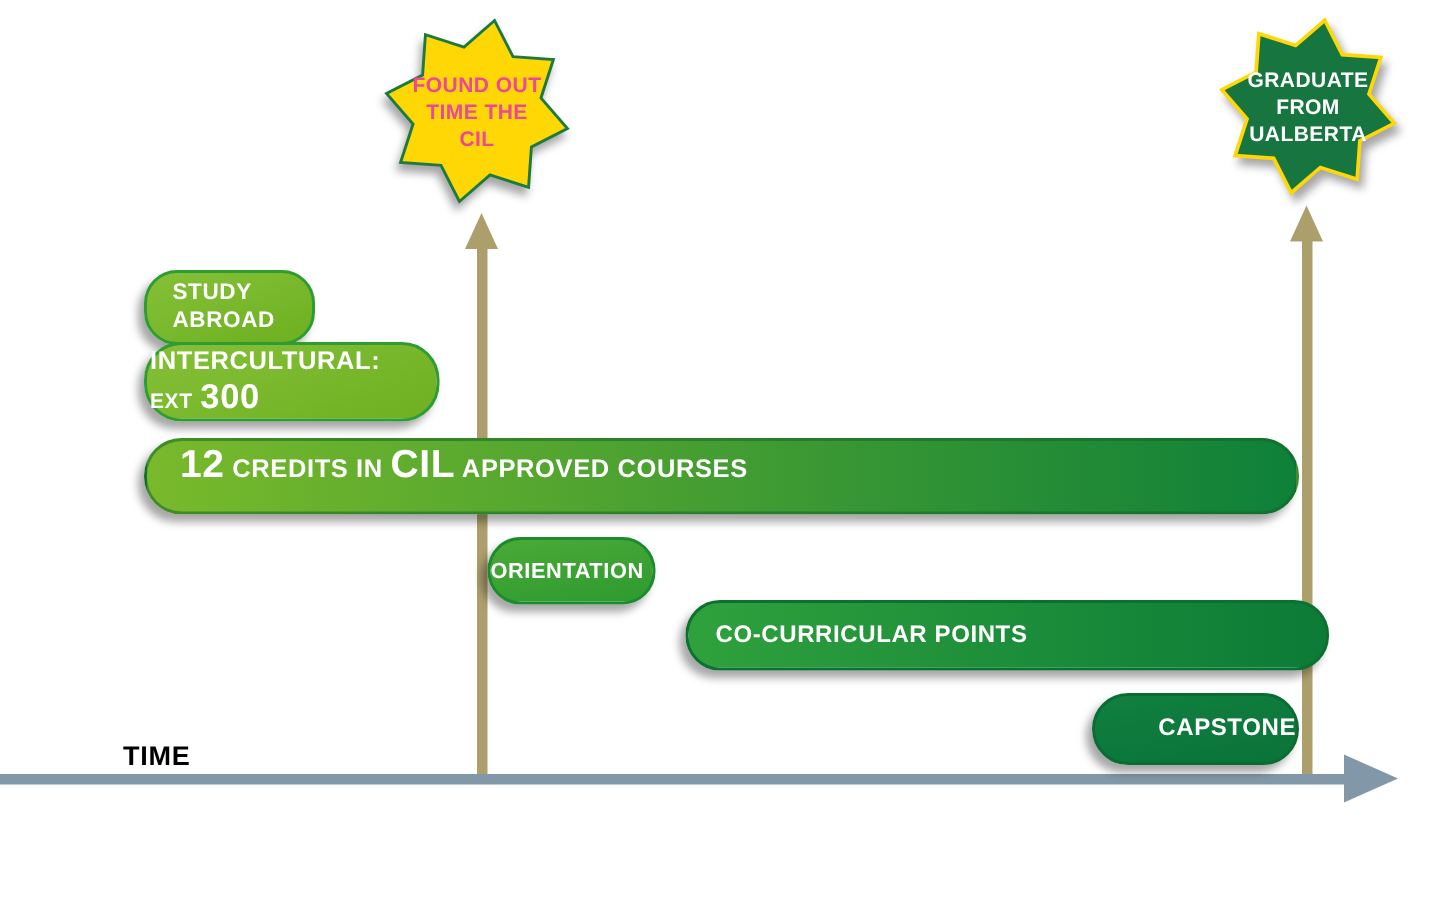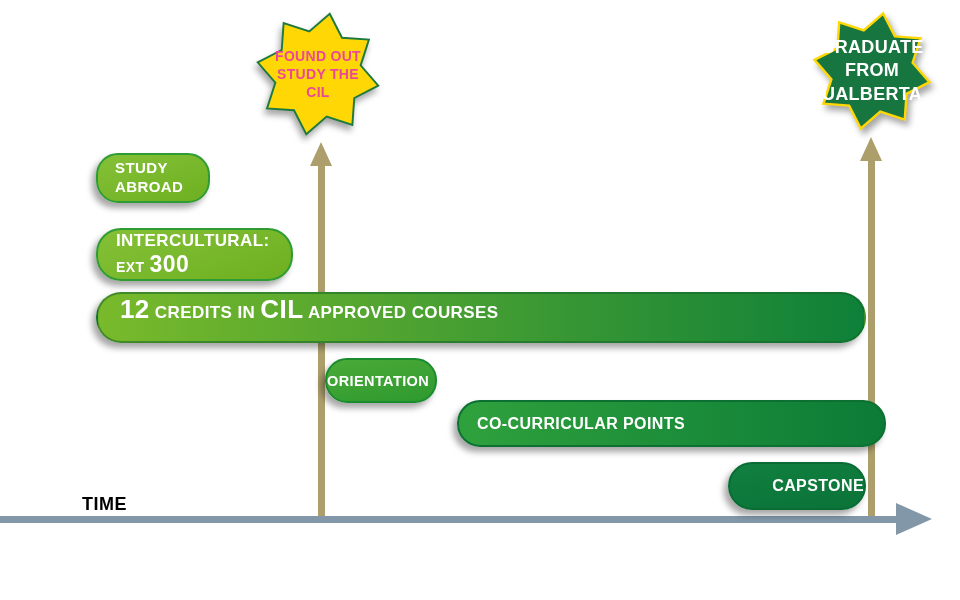--- a/index.html
+++ b/index.html
@@ -73,46 +73,46 @@
     align-items: center;
     justify-content: center;
     text-align: center;
     font-weight: bold;
     line-height: 1.3;
     letter-spacing: 0.3px;
   }
   .star-wrap.found-out { left: 254px; top: 8px; width: 128px; height: 132px; }
   .star-wrap.found-out .star-text { font-size: 14px; color: #ec4899; }
   .star-wrap.graduate  { left: 811px; top: 8px; width: 122px; height: 126px; }
-  .star-wrap.graduate  .star-text { font-size: 18px; color: #ffffff; }
+  .star-wrap.graduate  .star-text { font-size: 14px; color: #ffffff; }
 
   
   .pill {
     position: absolute;
     color: #ffffff;
     font-weight: bold;
     letter-spacing: 0.4px;
     box-shadow: -4px 5px 6px rgba(0,0,0,0.35);
     z-index: 2;
     display: flex;
     flex-direction: column;
     justify-content: center;
   }
   .pill-study-abroad {
-    left: 96px; top: 153px; width: 114px; height: 50px;
+    left: 96px; top: 180px; width: 114px; height: 50px;
     border-radius: 22px;
     padding-left: 17px;
     font-size: 15px; line-height: 1.25;
     background: linear-gradient(160deg, #85c037, #6db021);
     border: 2px solid #2e9c33;
   }
   .pill-intercultural {
     left: 96px; top: 228px; width: 197px; height: 53px;
     border-radius: 25px;
-    padding-left: 18px;
+    padding-left: 2px;
     font-size: 17px; line-height: 1.2;
     background: linear-gradient(160deg, #85c037, #6db021);
     border: 2px solid #2e9c33;
   }
   .pill-intercultural .ext { font-size: 14px; margin-top: 23px; }
   .pill-intercultural .num { font-size: 23px; }
   .pill-credits {
     left: 96px; top: 292px; width: 770px; height: 51px;
     border-radius: 25px;
     padding-left: 22px;
@@ -166,21 +166,21 @@
   <div class="v-arrowhead right"></div>
   <div class="v-line right"></div>
 
   <div class="star-wrap found-out">
     <svg viewBox="0 0 200 200" width="128" height="132">
       <polygon transform="rotate(11 100 100)" points="100,4 126,37.2 167.9,32.1 162.8,74 196,100 162.8,126 167.9,167.9 126,162.8 100,196 74,162.8 32.1,167.9 37.2,126 4,100 37.2,74 32.1,32.1 74,37.2" stroke-width="3" fill="#ffd705"></polygon>
       <polygon transform="rotate(11 100 100)" points="100,4 126,37.2 167.9,32.1 162.8,74 196,100 162.8,126 167.9,167.9 126,162.8 100,196 74,162.8 32.1,167.9 37.2,126 4,100 37.2,74 32.1,32.1 74,37.2" fill="none" stroke-width="3" stroke="#1d7a3e"></polygon>
     </svg>
     <div class="star-text">
       <span>FOUND OUT</span>
-      <span>STUDY THE</span>
+      <span>TIME THE</span>
       <span>CIL</span>
     </div>
   </div>
 
   <div class="star-wrap graduate">
     <svg viewBox="0 0 200 200" width="122" height="126">
       <polygon transform="rotate(11 100 100)" points="100,4 126,37.2 167.9,32.1 162.8,74 196,100 162.8,126 167.9,167.9 126,162.8 100,196 74,162.8 32.1,167.9 37.2,126 4,100 37.2,74 32.1,32.1 74,37.2" stroke-width="4" fill="#17753f"></polygon>
       <polygon transform="rotate(11 100 100)" points="100,4 126,37.2 167.9,32.1 162.8,74 196,100 162.8,126 167.9,167.9 126,162.8 100,196 74,162.8 32.1,167.9 37.2,126 4,100 37.2,74 32.1,32.1 74,37.2" fill="none" stroke-width="4" stroke="#ffd705"></polygon>
     </svg>
     <div class="star-text">

